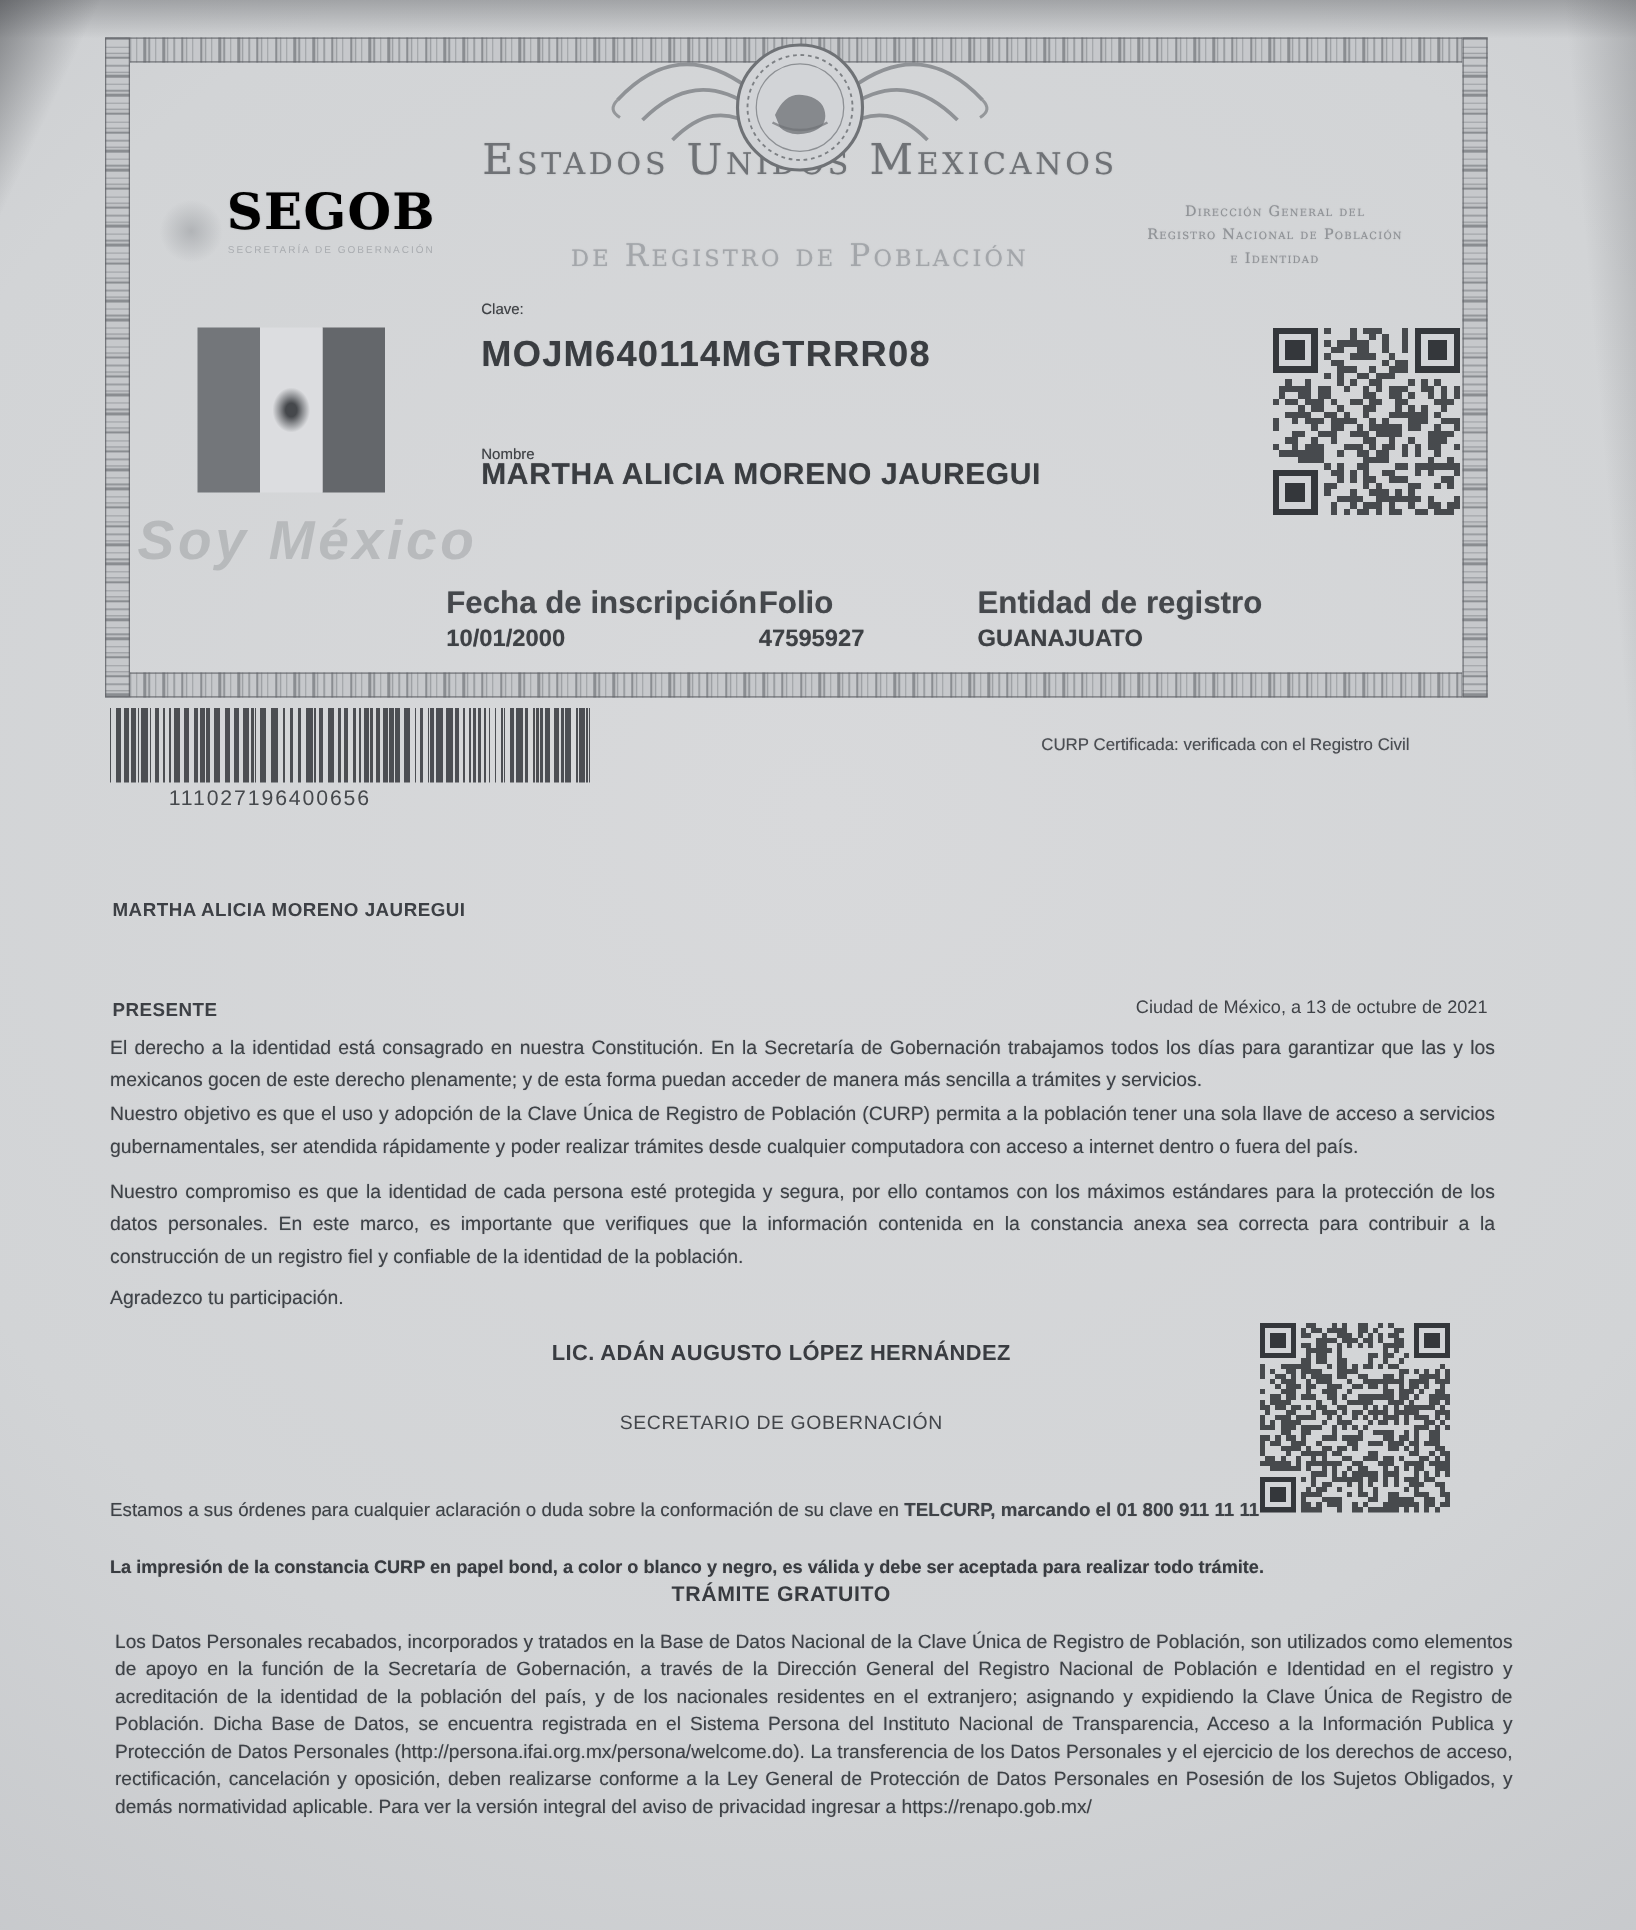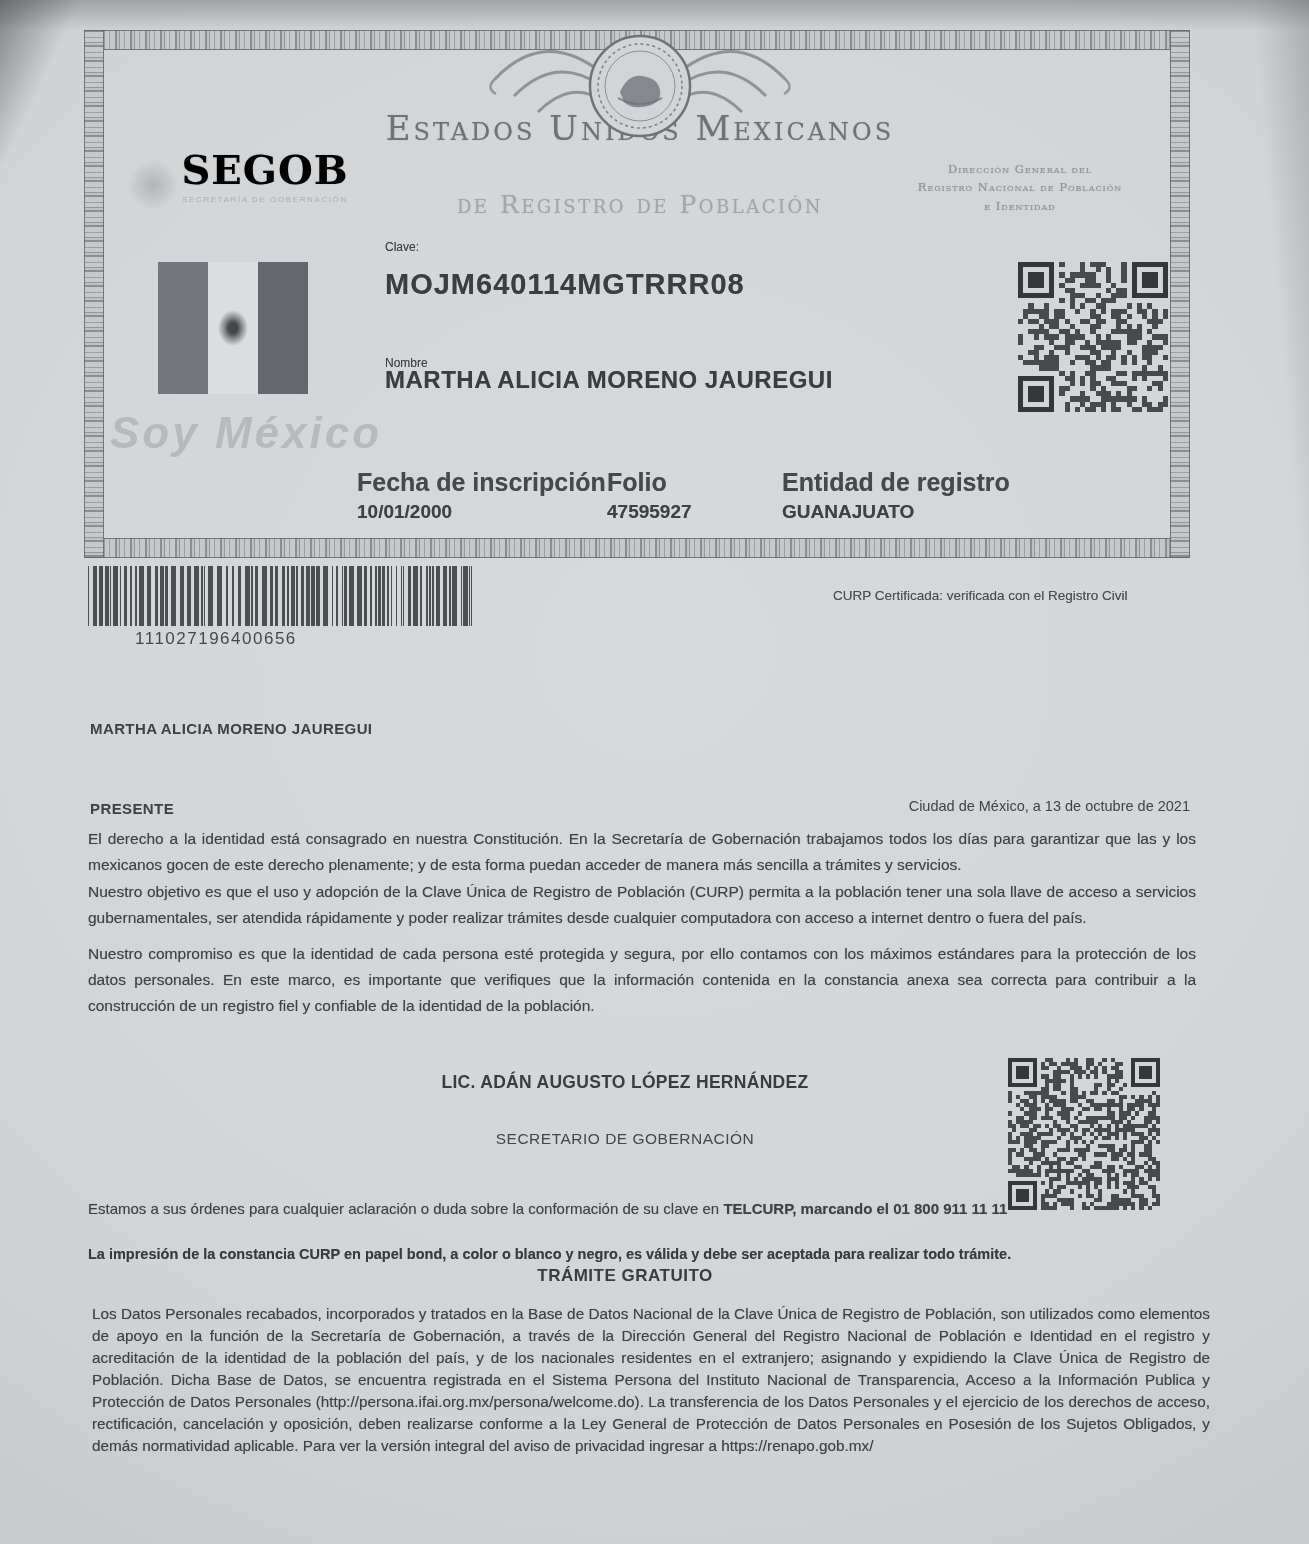--- a/index.html
+++ b/index.html
@@ -552,20 +552,21 @@
   <div class="abs bc-num" style="left:135px;top:629px;">111027196400656</div>
   <div class="abs cert-note" style="left:833px;top:588px;">CURP Certificada: verificada con el Registro Civil</div>
 
   <div class="abs recipient" style="left:90px;top:720px;">MARTHA ALICIA MORENO JAUREGUI</div>
   <div class="abs recipient" style="left:90px;top:800px;">PRESENTE</div>
   <div class="abs dateline" style="left:880px;top:798px;width:310px;">Ciudad de México, a 13 de octubre de 2021</div>
 
   <div class="abs para" style="left:88px;top:826px;width:1108px;">El derecho a la identidad está consagrado en nuestra Constitución. En la Secretaría de Gobernación trabajamos todos los días para garantizar que las y los mexicanos gocen de este derecho plenamente; y de esta forma puedan acceder de manera más sencilla a trámites y servicios.</div>
   <div class="abs para" style="left:88px;top:879px;width:1108px;">Nuestro objetivo es que el uso y adopción de la Clave Única de Registro de Población (CURP) permita a la población tener una sola llave de acceso a servicios gubernamentales, ser atendida rápidamente y poder realizar trámites desde cualquier computadora con acceso a internet dentro o fuera del país.</div>
   <div class="abs para" style="left:88px;top:941px;width:1108px;">Nuestro compromiso es que la identidad de cada persona esté protegida y segura, por ello contamos con los máximos estándares para la protección de los datos personales. En este marco, es importante que verifiques que la información contenida en la constancia anexa sea correcta para contribuir a la construcción de un registro fiel y confiable de la identidad de la población.</div>
+  <div class="abs para" style="left:88px;top:1026px;width:1108px;text-align:left;">Agradezco tu participación.</div>
 
   <div class="abs sig-name" style="left:150px;top:1072px;width:950px;">LIC. ADÁN AUGUSTO LÓPEZ HERNÁNDEZ</div>
   <div class="abs sig-title" style="left:150px;top:1130px;width:950px;">SECRETARIO DE GOBERNACIÓN</div>
 
   <div id="qr2" class="abs qr" style="left:1008px;top:1058px;width:152px;height:152px;"><svg viewBox="0 0 37 37" width="100%" height="100%" shape-rendering="crispEdges">
         <g fill="#34373b" opacity="0.88">
           <rect x="9" y="0" width="1" height="1"></rect>
           <rect x="10" y="0" width="1" height="1"></rect>
           <rect x="14" y="0" width="1" height="1"></rect>
           <rect x="16" y="0" width="1" height="1"></rect>

